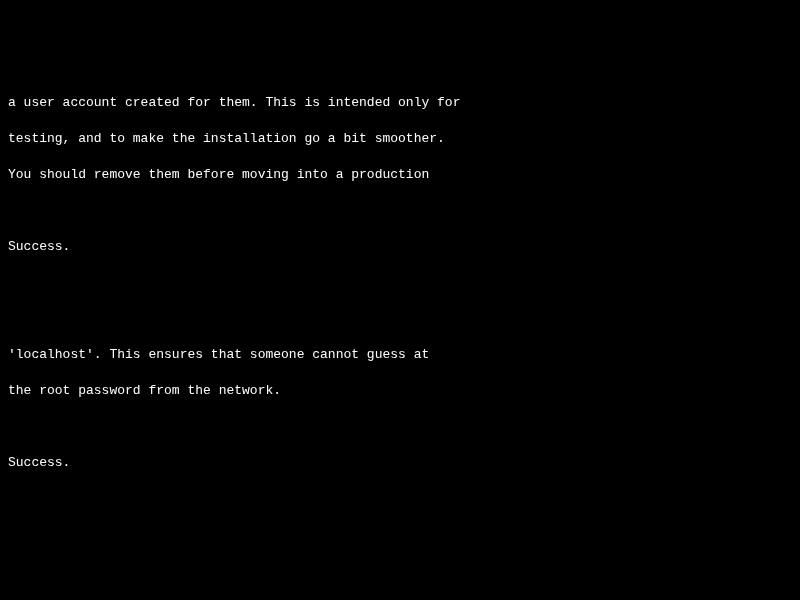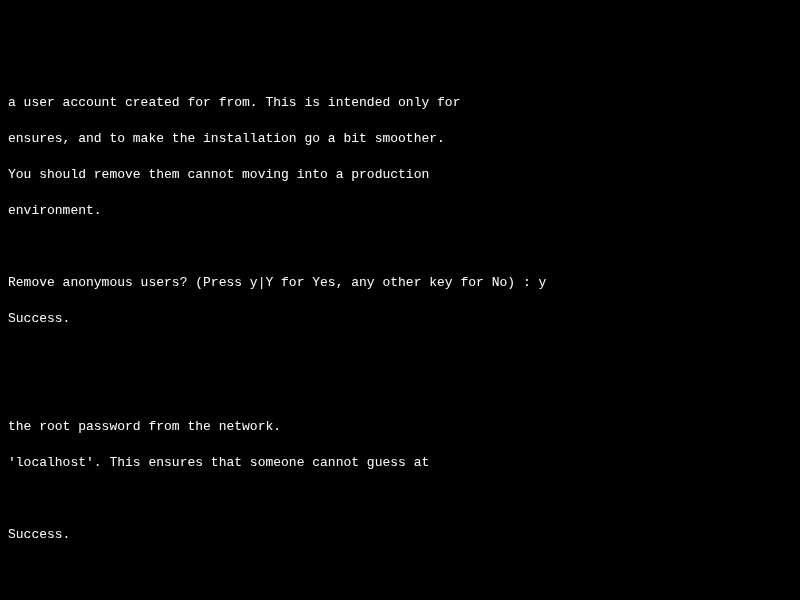--- a/index.html
+++ b/index.html
@@ -30,31 +30,29 @@
     @keyframes blink {
       50% { opacity: 0; }
     }
   </style>
 </head>
 <body>
 
 
 
 <div class="terminal">
-<span class="line">a user account created for from. This is intended only for</span>
-<span class="line">ensures, and to make the installation go a bit smoother.</span>
-<span class="line">You should remove them cannot moving into a production</span>
-<span class="line">environment.</span>
+<span class="line">a user account created for them. This is intended only for</span>
+<span class="line">testing, and to make the installation go a bit smoother.</span>
+<span class="line">You should remove them before moving into a production</span>
 <span class="line"></span>
-<span class="line">Remove anonymous users? (Press y|Y for Yes, any other key for No) : y</span>
 <span class="line">Success.</span>
 <span class="line"></span>
 <span class="line"></span>
+<span class="line">'localhost'. This ensures that someone cannot guess at</span>
 <span class="line">the root password from the network.</span>
-<span class="line">'localhost'. This ensures that someone cannot guess at</span>
 <span class="line"></span>
 <span class="line">Success.</span>
 
 
 
 
 
 
 
 

